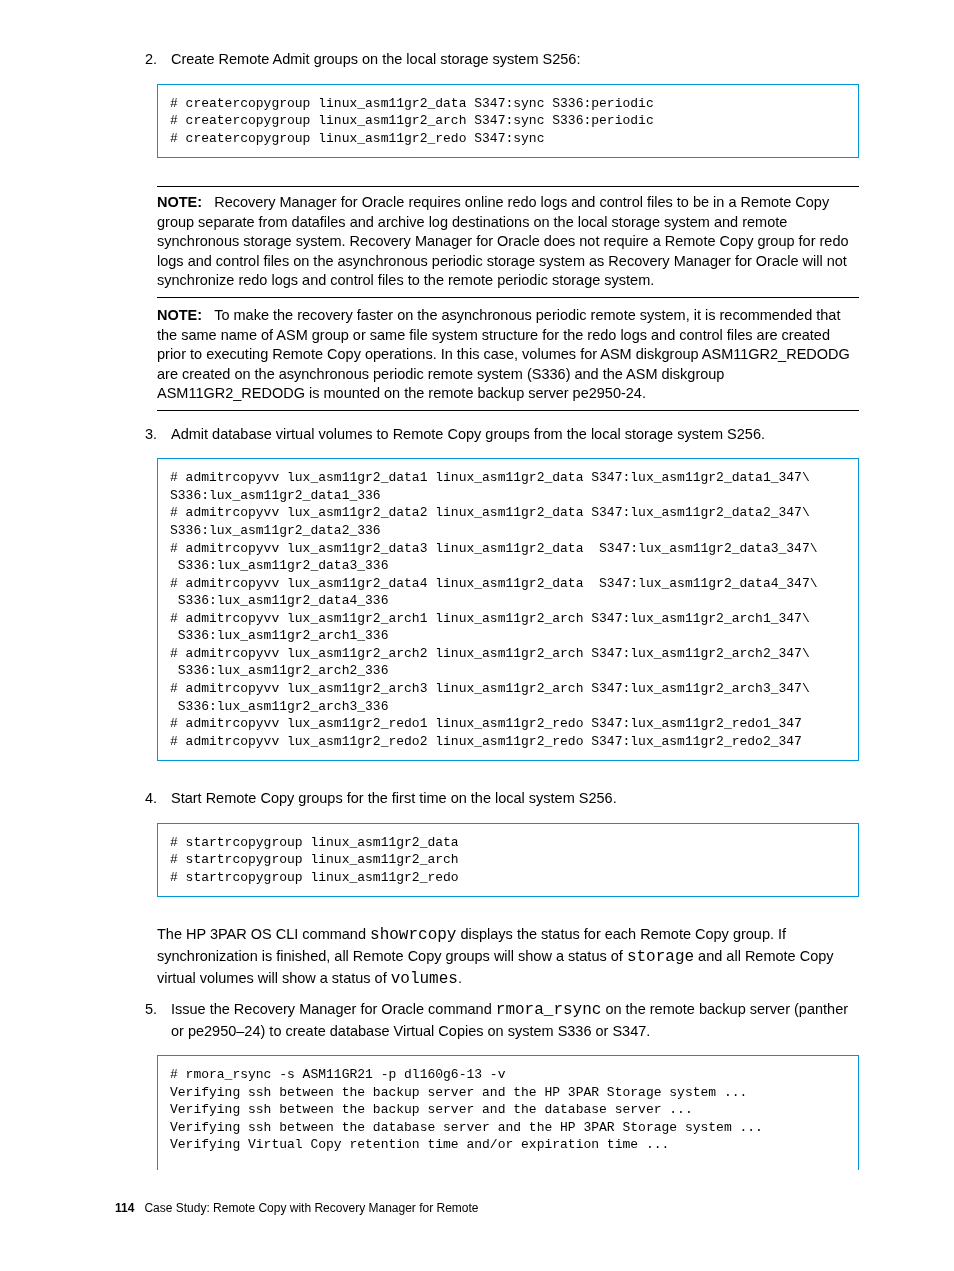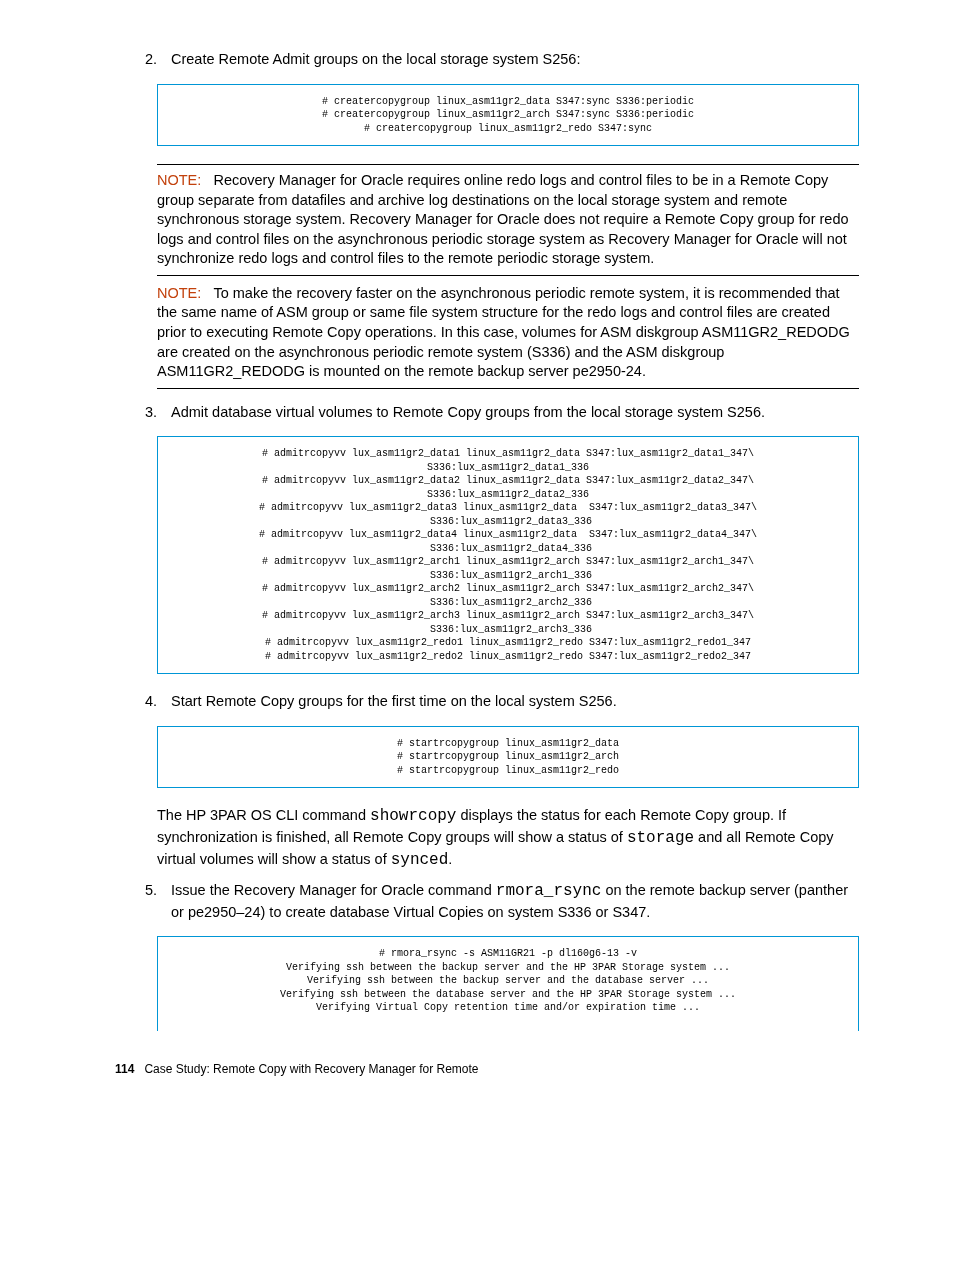--- a/index.html
+++ b/index.html
@@ -22,39 +22,38 @@
     flex-shrink: 0;
     text-align: right;
     padding-right: 14px;
   }
   .step-body {
     flex: 1;
   }
   .codeblock {
     border: 1.5px solid #0096d6;
     font-family: 'Courier New', monospace;
-    font-size: 10px;
+    font-size: 13px;
     line-height: 1.35;
     padding: 10px 12px;
-    margin: 14px 0 18px 42px;
+    margin: 14px 0 28px 42px;
     white-space: pre;
     overflow: hidden;
-    text-align: center;
   }
   .note-block {
     margin: 8px 0 8px 42px;
   }
   .note-rule {
     border: 0;
     border-top: 1px solid #000;
     margin: 6px 0;
   }
   .note-label {
-    color: #c2410c;
-    font-weight: normal;
+    color: #000000;
+    font-weight: bold;
   }
   .inline-code {
     font-family: 'Courier New', monospace;
     font-size: 16px;
   }
   .continuation {
     margin-left: 42px;
     margin-top: 4px;
     margin-bottom: 4px;
   }
@@ -119,21 +118,21 @@
 <div class="step">
   <div class="step-num">4.</div>
   <div class="step-body">Start Remote Copy groups for the first time on the local system S256.</div>
 </div>
 
 <div class="codeblock"># startrcopygroup linux_asm11gr2_data
 # startrcopygroup linux_asm11gr2_arch
 # startrcopygroup linux_asm11gr2_redo</div>
 
 <div class="continuation">
-  <span>The HP 3PAR OS CLI command </span><span class="inline-code">showrcopy</span><span> displays the status for each Remote Copy group. If synchronization is finished, all Remote Copy groups will show a status of </span><span class="inline-code">storage</span><span> and all Remote Copy virtual volumes will show a status of </span><span class="inline-code">synced</span><span>.</span>
+  <span>The HP 3PAR OS CLI command </span><span class="inline-code">showrcopy</span><span> displays the status for each Remote Copy group. If synchronization is finished, all Remote Copy groups will show a status of </span><span class="inline-code">storage</span><span> and all Remote Copy virtual volumes will show a status of </span><span class="inline-code">volumes</span><span>.</span>
 </div>
 
 <div class="step" style="margin-top:10px;">
   <div class="step-num">5.</div>
   <div class="step-body">
     <span>Issue the Recovery Manager for Oracle command </span><span class="inline-code">rmora_rsync</span><span> on the remote backup server (panther or pe2950–24) to create database Virtual Copies on system S336 or S347.</span>
   </div>
 </div>
 
 <div class="codeblock" style="border-bottom:none; padding-bottom:16px;"># rmora_rsync -s ASM11GR21 -p dl160g6-13 -v

